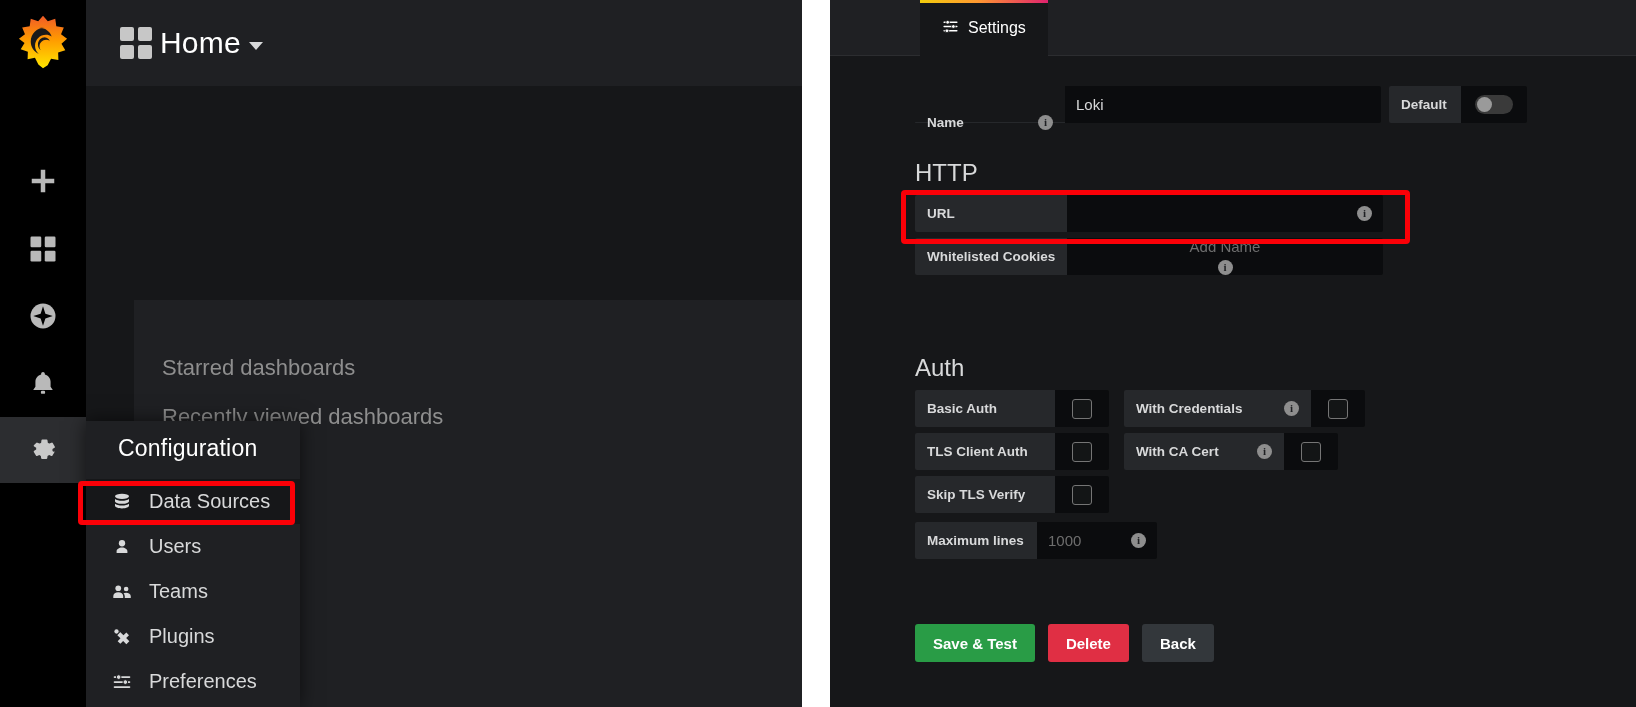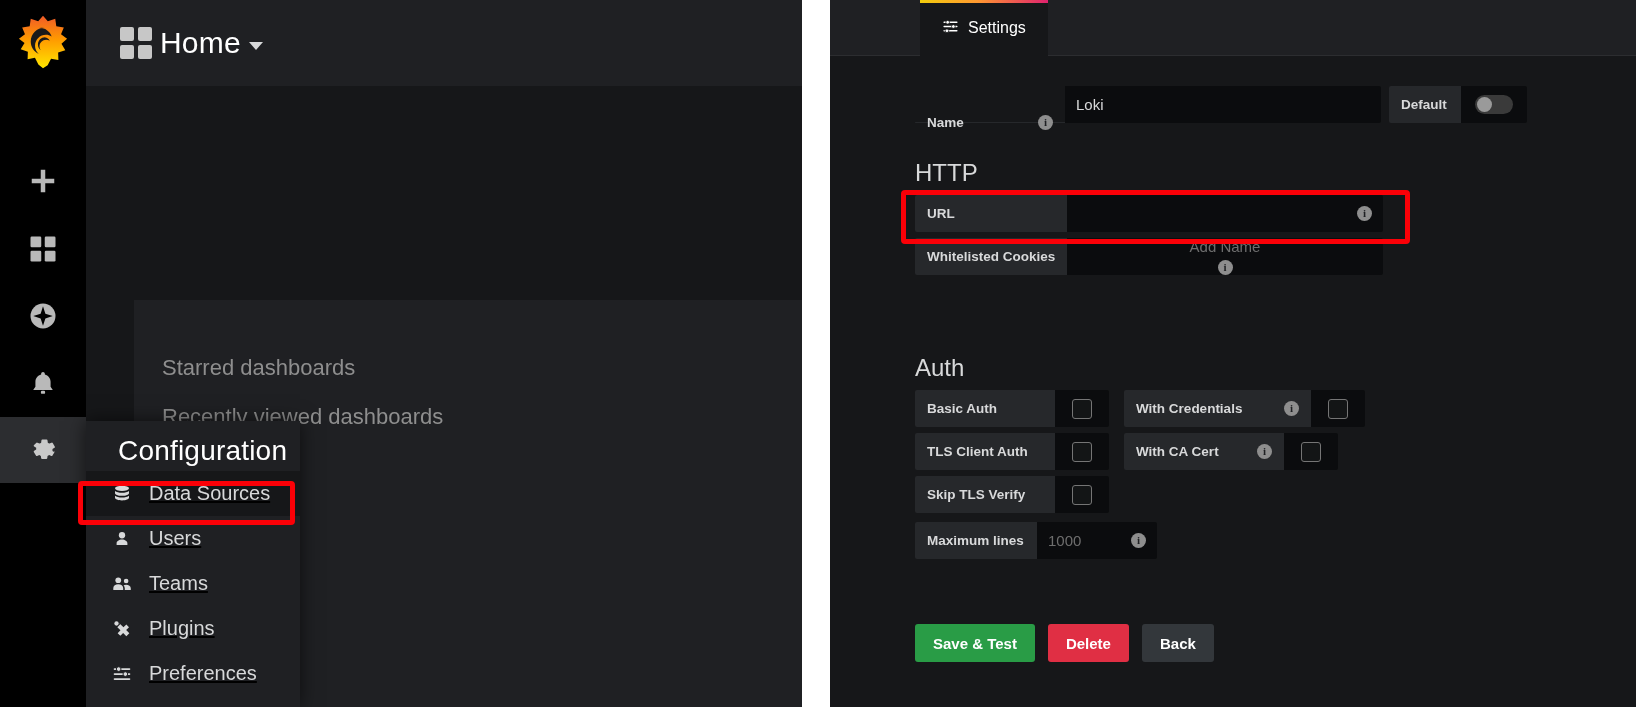--- a/index.html
+++ b/index.html
@@ -68,23 +68,23 @@
   .lp-card .line.l2 { top: 104px; }
 
   
   .config-menu {
     position: absolute; left: 86px; top: 421px; width: 214px; height: 286px;
     background: #1f2023; box-shadow: 0 0 18px rgba(0,0,0,.6);
     z-index: 5;
   }
   .config-title {
     position: absolute; left: 32px; top: 14px; color: #ffffff;
-    font-size: 28px; font-weight: 400; letter-spacing: .2px;
-  }
-  .menu-list { position: absolute; left: 0; top: 50px; width: 214px; text-decoration: underline; }
+    font-size: 23px; font-weight: 400; letter-spacing: .2px;
+  }
+  .menu-list { position: absolute; left: 0; top: 58px; width: 214px; }
   .menu-item {
     display: flex; align-items: center; gap: 15px;
     height: 45px; padding-left: 24px; color: #d8d9da; font-size: 20px;
   }
   .menu-item .mi-ico {
     width: 24px; display: flex; align-items: center; justify-content: center;
     color: #d8d9da;
   }
   .menu-item.first { background: #161719; }
 

